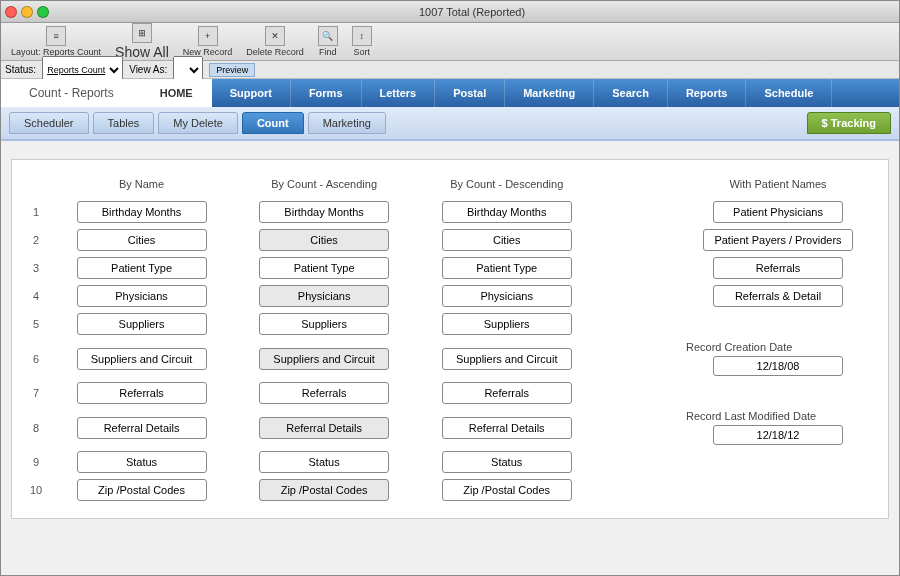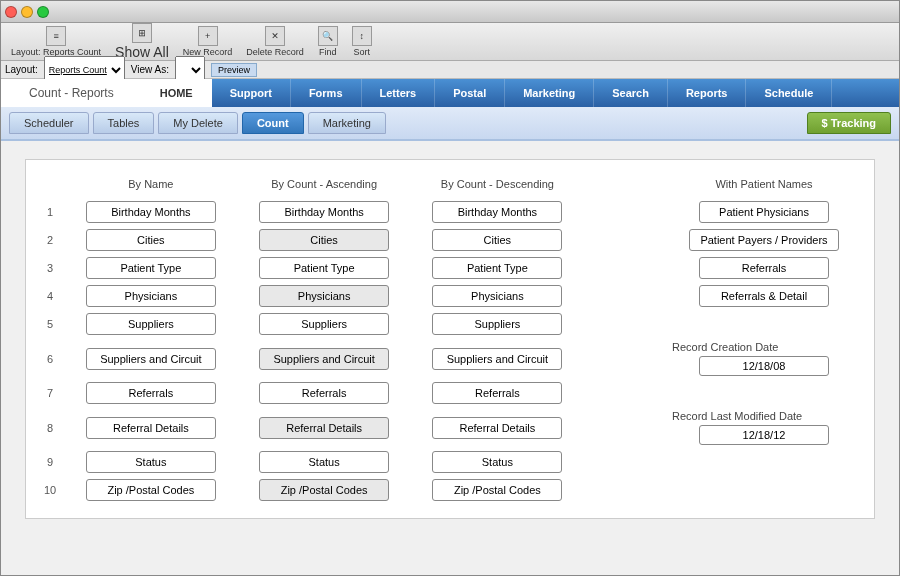--- a/index.html
+++ b/index.html
@@ -155,21 +155,21 @@
       background: linear-gradient(to bottom, #90c050, #70a030);
       color: white;
       font-weight: bold;
       border-color: #508020;
     }
 
     
     .main-content {
       background: #f0f0f0;
       flex: 1;
-      padding: 10px 18px;
+      padding: 10px 4px;
       overflow-y: auto;
     }
 
     .content-wrapper {
       background: white;
       border: 1px solid #ccc;
       margin: 8px 6px;
       padding: 14px 10px;
     }
 
@@ -248,20 +248,21 @@
 <body>
 
 <div class="app-window">
 
   <div class="title-bar">
     <div class="title-bar-controls">
       <div class="title-bar-btn red"></div>
       <div class="title-bar-btn yellow"></div>
       <div class="title-bar-btn green"></div>
     </div>
+    <div class="title-bar-text">1007 Total (Reported)</div>
   </div>
 
   <div class="toolbar">
     <div class="toolbar-btn">
       <div class="toolbar-icon">≡</div>
       <span style="font-size:9px">Layout: Reports Count</span>
     </div>
     <div class="toolbar-btn">
       <div class="toolbar-icon">⊞</div>
       <span style="font-size:14px">Show All</span>
@@ -278,21 +279,21 @@
       <div class="toolbar-icon">🔍</div>
       <span style="font-size:9px">Find</span>
     </div>
     <div class="toolbar-btn">
       <div class="toolbar-icon">↕</div>
       <span style="font-size:9px">Sort</span>
     </div>
   </div>
 
   <div class="view-bar">
-    <span>Layout: </span>
+    <span>Status: </span>
     <select style="font-size:9px">
       <option>Reports Count</option>
     </select>
     <span>View As: </span>
     <select style="font-size:9px;width:30px">
       <option></option>
     </select>
     <div class="view-bar-preview">Preview</div>
   </div>
 

